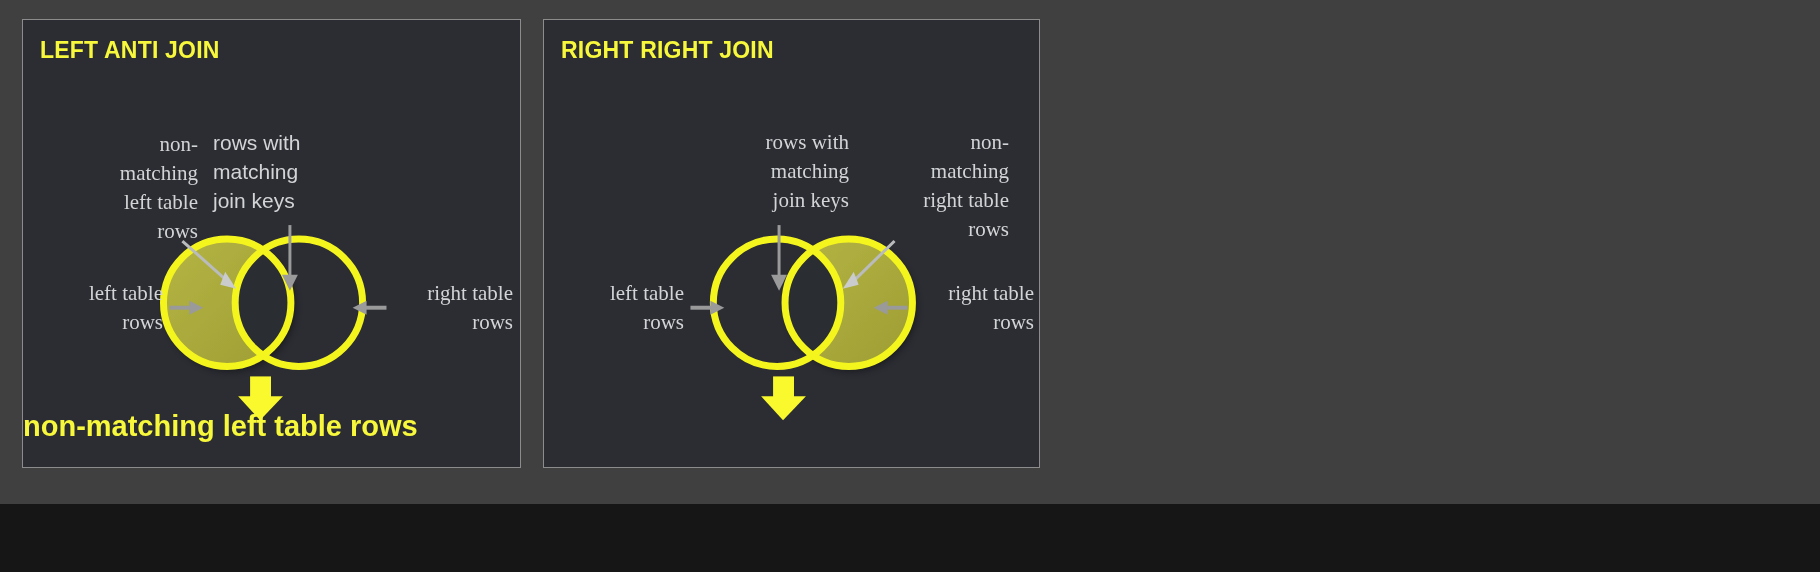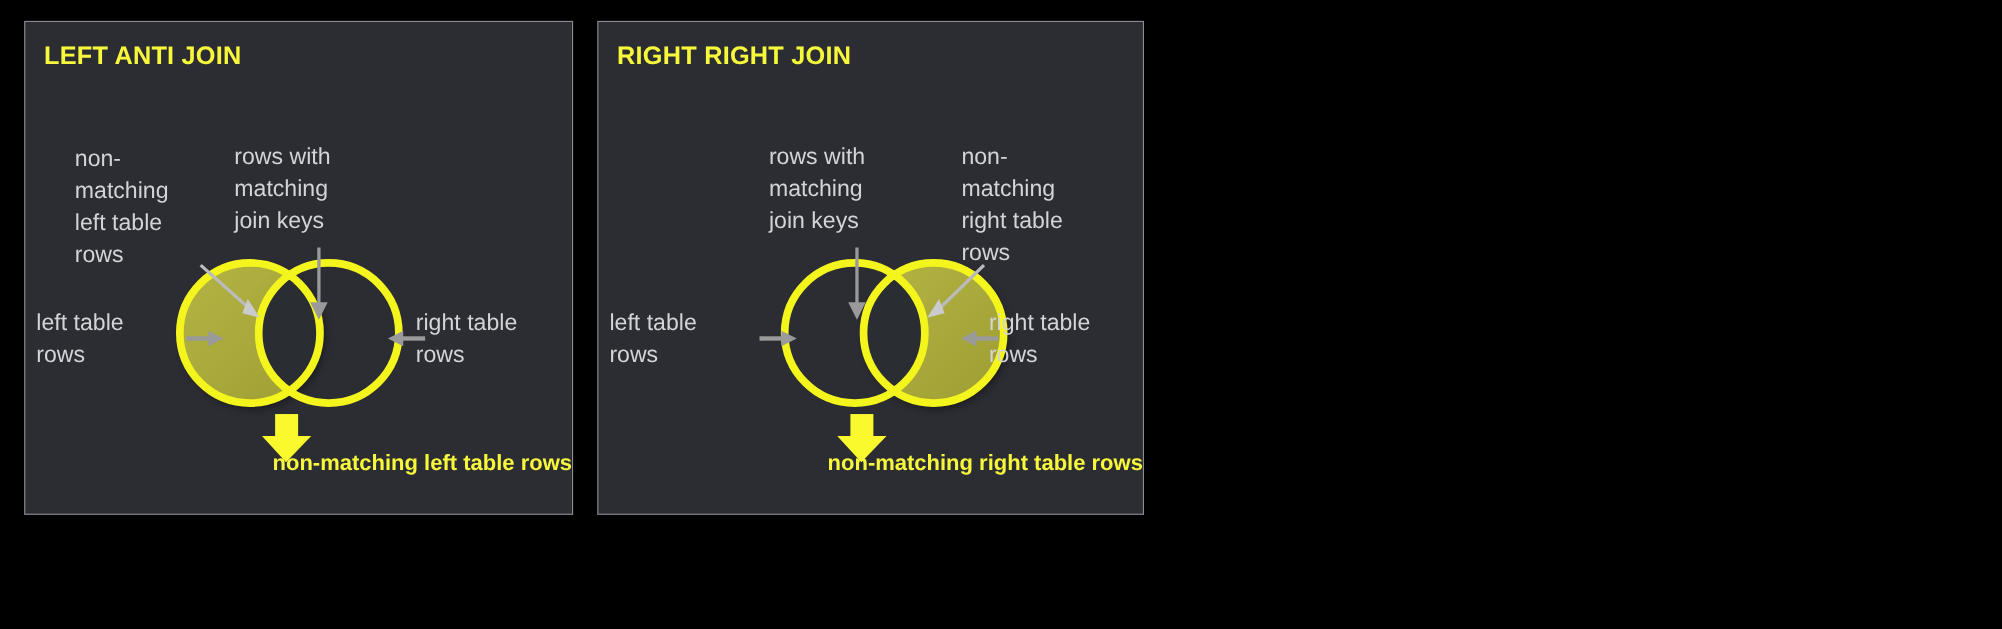--- a/index.html
+++ b/index.html
@@ -6,22 +6,22 @@
   html, body {
     width: 1820px;
     height: 572px;
     background: #161616;
     font-family: "Liberation Sans", sans-serif;
     overflow: hidden;
   }
   #root {
     position: relative;
     width: 1820px;
-    height: 572px;
-    background: #000000;
+    height: 504px;
+    background: #404040;
   }
   .panel {
     position: absolute;
     top: 19px;
     height: 449px;
     background: #2b2d33;
     border: 1px solid #8c8c8c;
   }
   #panel-left  { left: 22px;  width: 499px; }
   #panel-right { left: 543px; width: 497px; }
@@ -45,27 +45,27 @@
     height: 100%;
   }
 
   .lbl {
     position: absolute;
     color: #d2d4d6;
     font-size: 21px;
     line-height: 29px;
     white-space: pre-line;
   }
-  .lbl.c  { text-align: left; }
+  .lbl.c  { text-align: right; font-family: Liberation Serif, serif; }
   .lbl.l  { text-align: left; }
 
   .caption {
     position: absolute;
-    text-align: right;
-    font-size: 20px;
+    text-align: left;
+    font-size: 29px;
     font-weight: bold;
     color: #f7f73b;
     white-space: nowrap;
   }
 </style>
 </head>
 <body>
 
 <div id="root">
 
@@ -203,16 +203,15 @@
 matching
 right table
 rows</div>
 
     <div class="lbl c" style="left:10px; top:259px; width:130px;">left table
 rows</div>
 
     <div class="lbl c" style="left:355px; top:259px; width:135px;">right table
 rows</div>
 
-    <div class="caption" style="left:0; right:0; top:390px;">non-matching right table rows</div>
   </div>
 
 </div>
 
 </body></html>

